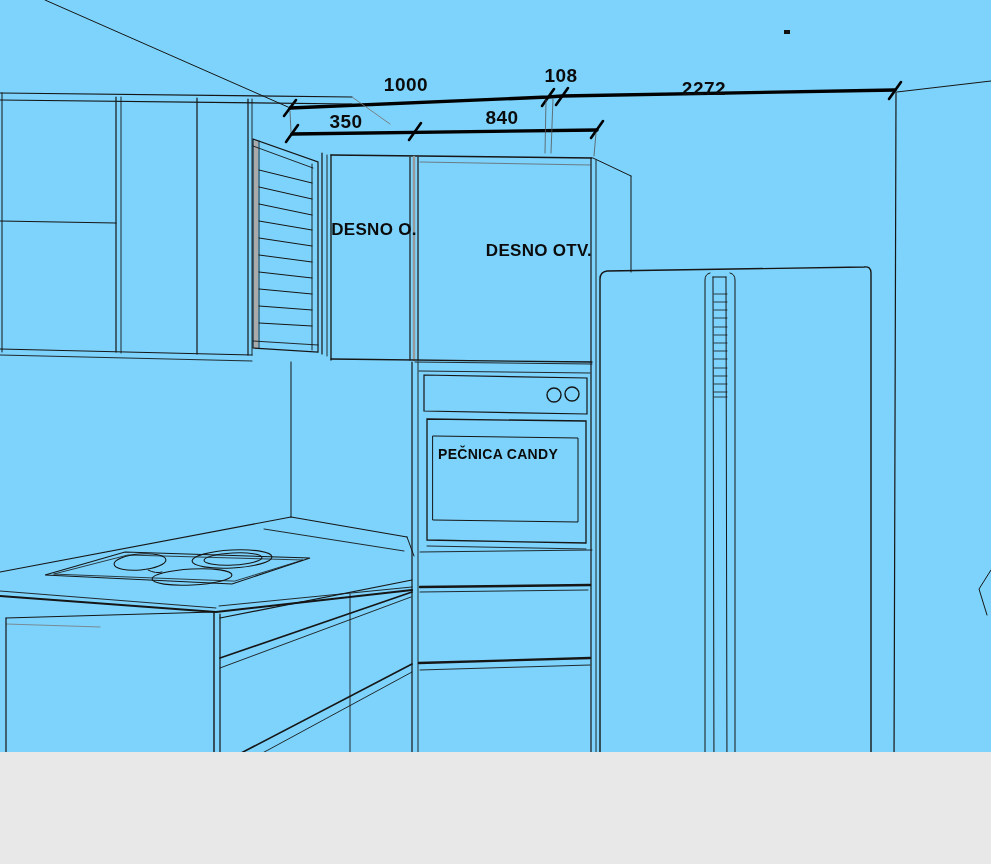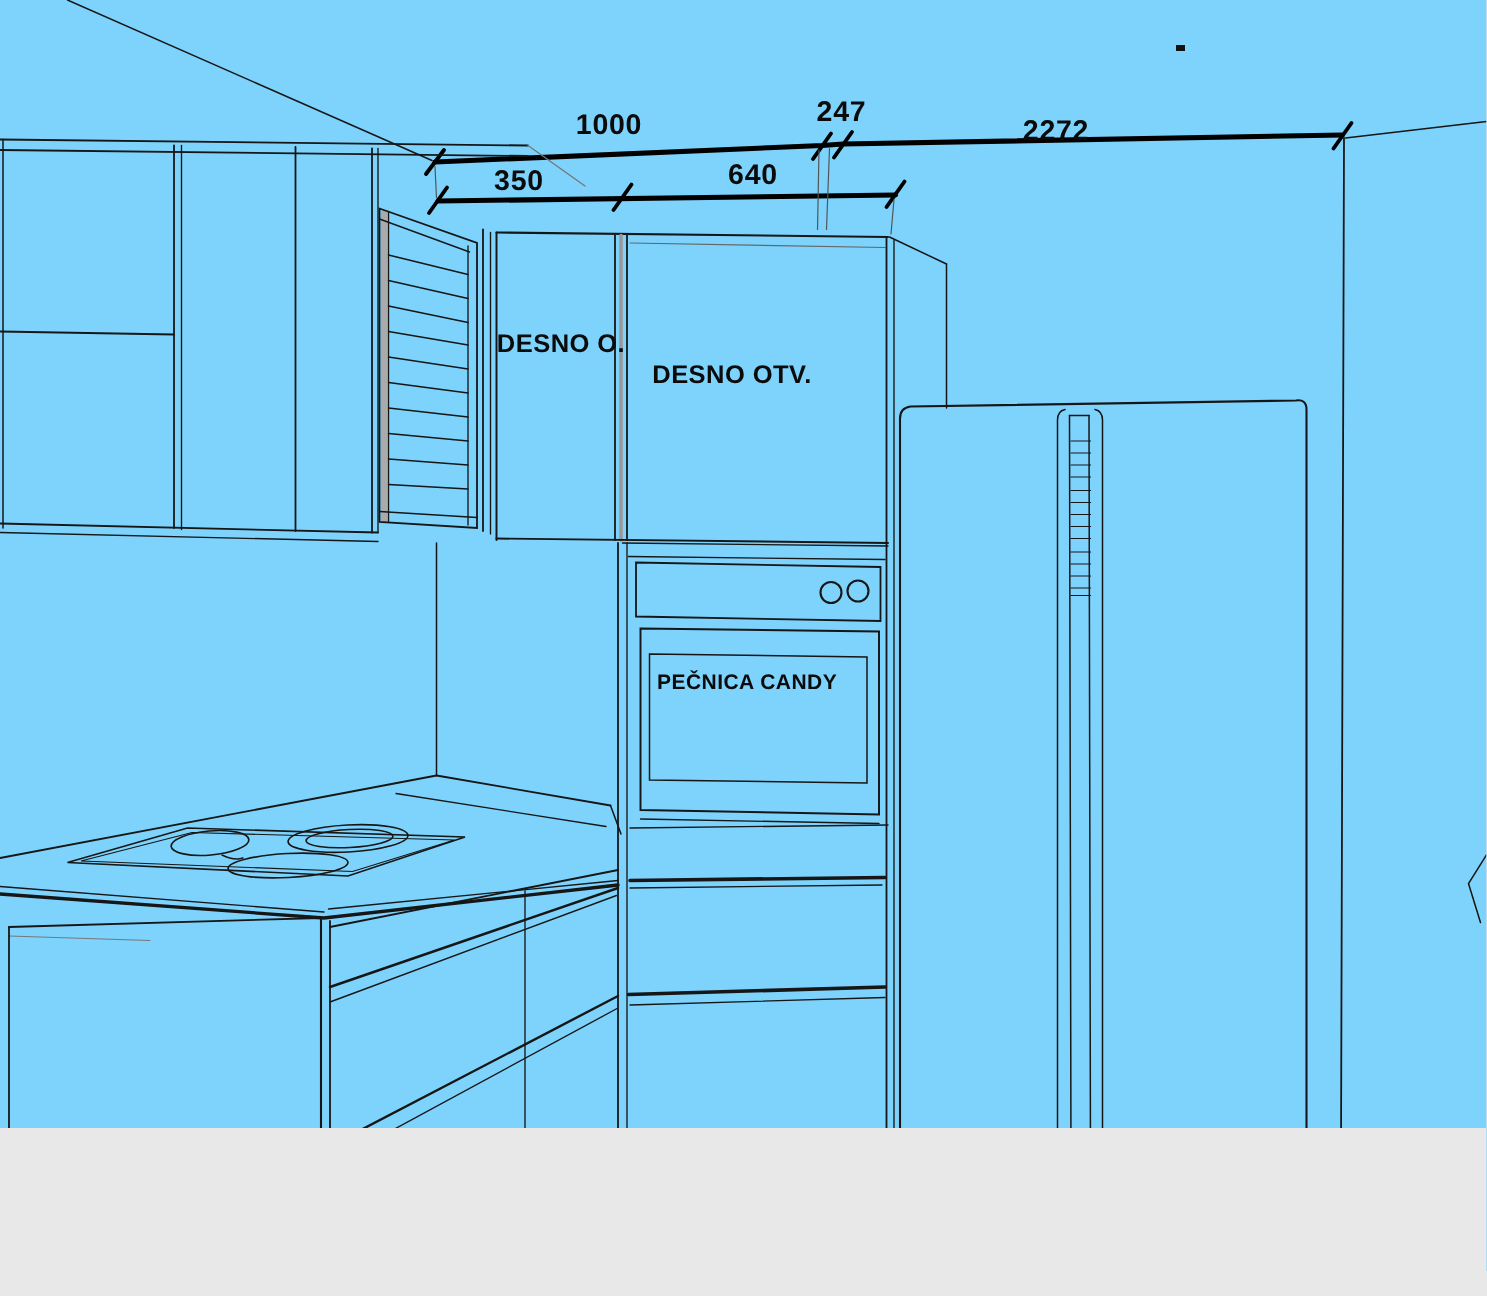--- a/index.html
+++ b/index.html
@@ -215,25 +215,25 @@
       <line x1="229" y1="864" x2="350" y2="812" stroke-width="0.9"></line>
       <line x1="350" y1="594" x2="350" y2="824" stroke-width="0.9"></line>
       <line x1="297" y1="861" x2="413" y2="817" stroke-width="1.2"></line>
       <line x1="313" y1="859" x2="410" y2="824" stroke-width="0.9"></line>
     </g>
   </g>
 
 </svg>
 
 <div class="lbl dim-lbl" style="left:406px;top:84px">1000</div>
-<div class="lbl dim-lbl" style="left:561px;top:75px">247</div>
+<div class="lbl dim-lbl" style="left:561px;top:75px">108</div>
 <div class="lbl dim-lbl" style="left:704px;top:88px">2272</div>
 <div class="lbl dim-lbl" style="left:346px;top:121px">350</div>
-<div class="lbl dim-lbl" style="left:502px;top:117px">640</div>
+<div class="lbl dim-lbl" style="left:502px;top:117px">840</div>
 
 <div class="lbl door-lbl" style="left:374px;top:229px">DESNO O.</div>
-<div class="lbl door-lbl" style="left:488px;top:250px">DESNO OTV.</div>
+<div class="lbl door-lbl" style="left:539px;top:250px">DESNO OTV.</div>
 
 <div class="oven-lbl" style="left:438px;top:442px">
   <div>PEČNICA CANDY</div>
 </div>
 
 </div>
 
 </body></html>

